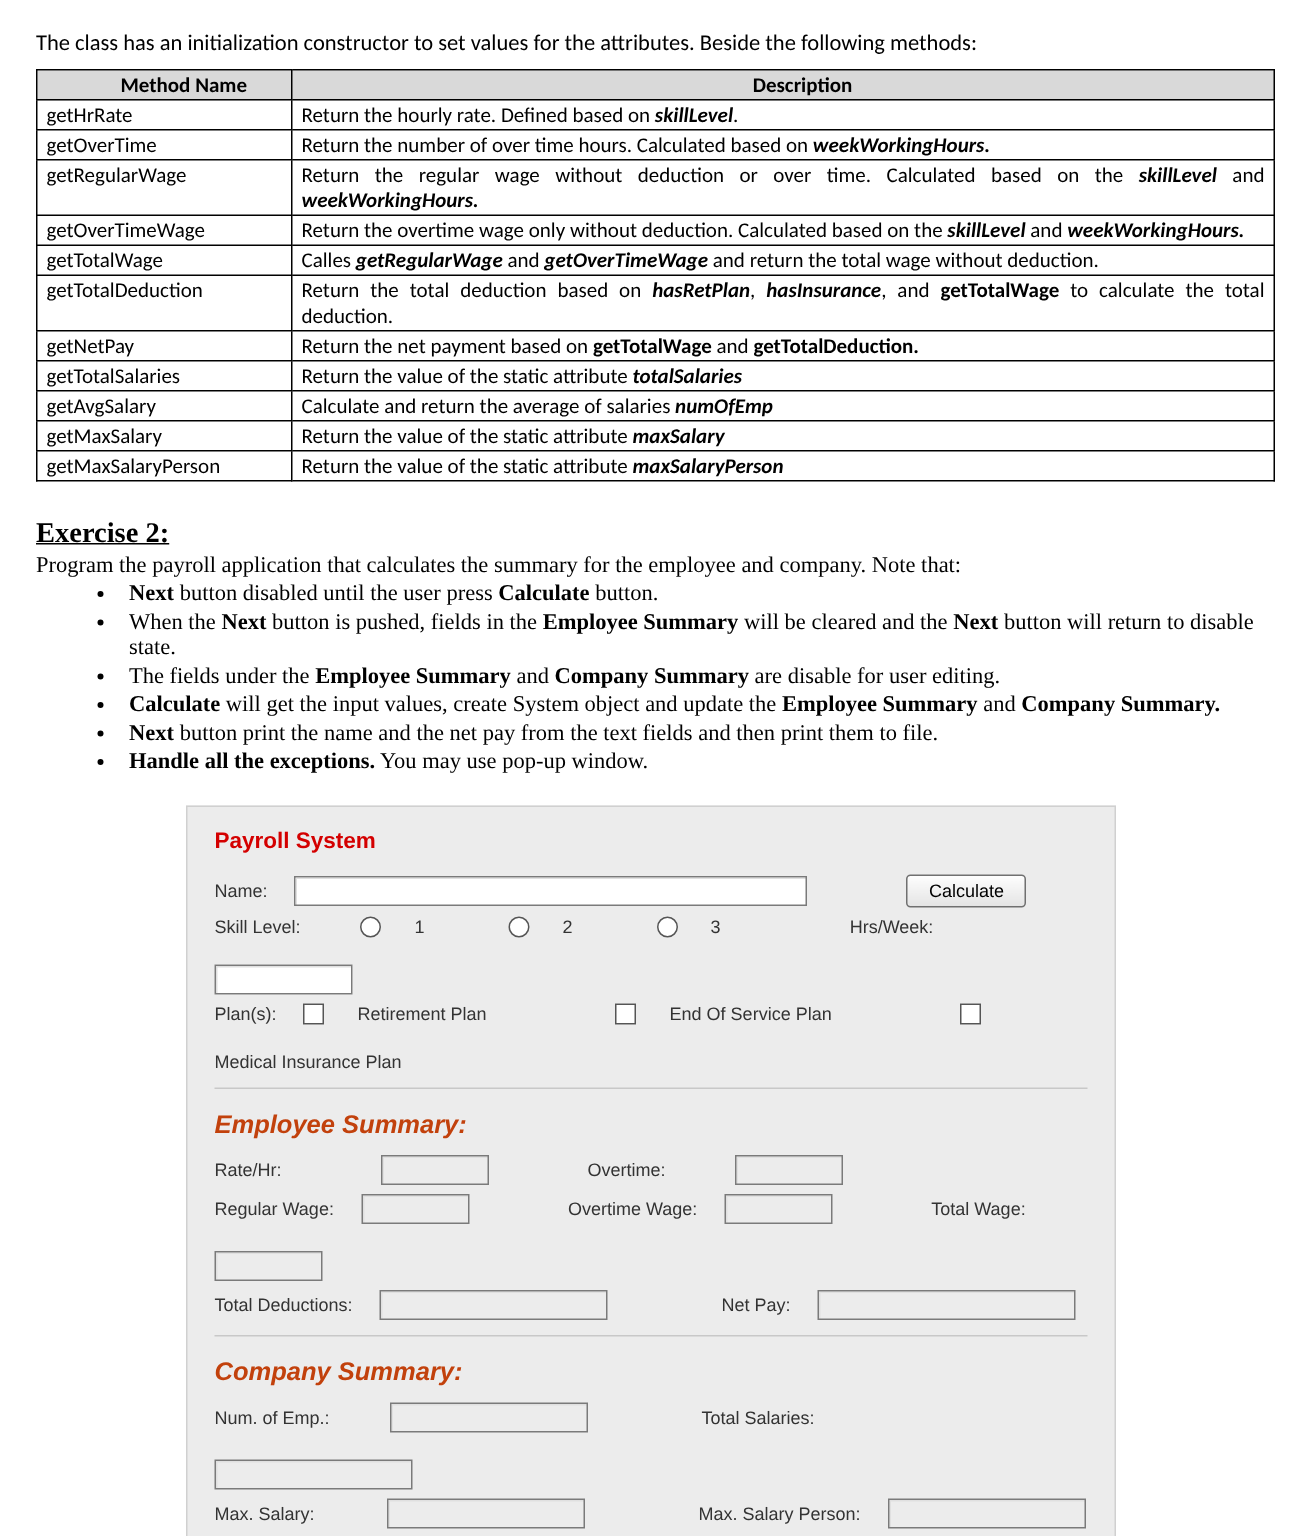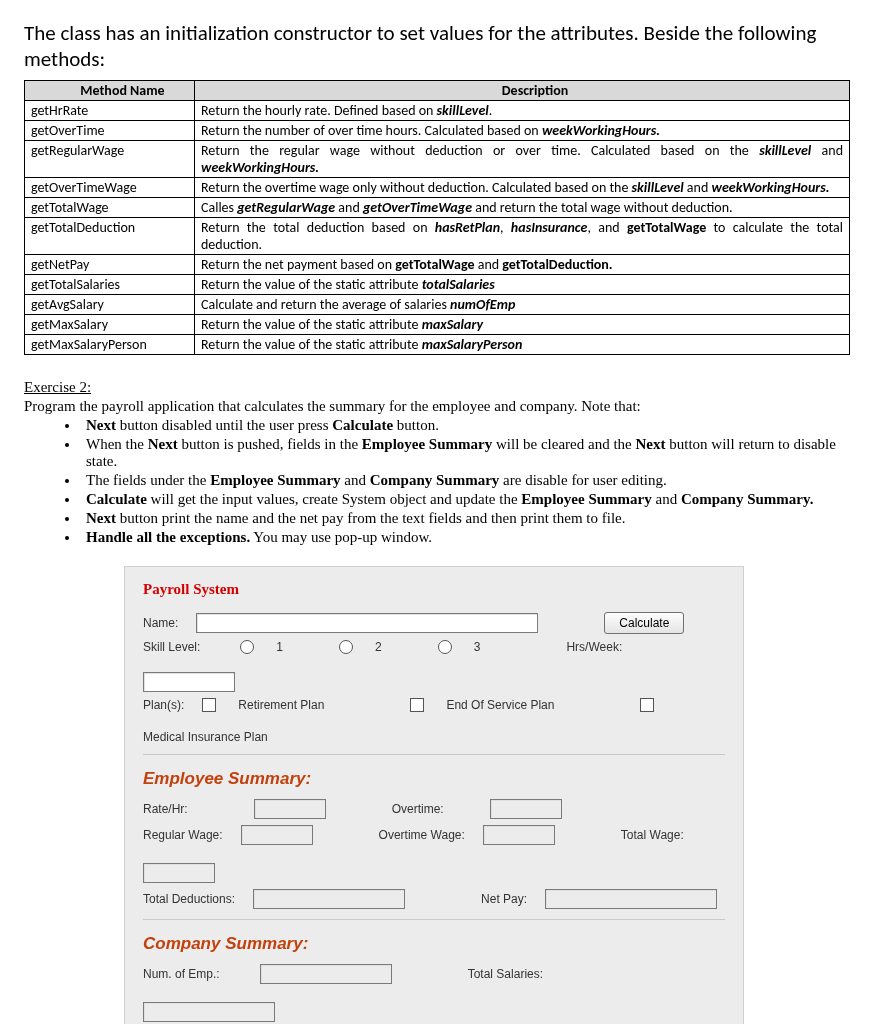--- a/index.html
+++ b/index.html
@@ -4,21 +4,21 @@
 <style>
   body {
     font-family: Calibri, Arial, sans-serif;
     font-size: 14px;
     color: #000;
     margin: 20px 24px;
     width: 826px;
     background: #fff;
   }
   .intro {
-    font-size: 21px;
+    font-size: 15px;
     margin-bottom: 8px;
   }
   table.methods {
     border-collapse: collapse;
     width: 100%;
     margin-bottom: 24px;
   }
   table.methods th, table.methods td {
     border: 1px solid #000;
     padding: 1px 6px;
@@ -31,23 +31,23 @@
     font-weight: bold;
     text-align: center;
     padding-left: 32px;
   }
   table.methods col.name { width: 170px; }
   table.methods td.desc { text-align: justify; }
   .bi { font-weight: bold; font-style: italic; }
   .b { font-weight: bold; }
   .ex-title {
     font-family: "Times New Roman", serif;
-    font-weight: normal;
+    font-weight: bold;
     text-decoration: underline;
-    font-size: 15px;
+    font-size: 19px;
     margin-top: 20px;
   }
   .ex-intro {
     font-family: "Times New Roman", serif;
     font-size: 15px;
     margin: 2px 0 0 0;
   }
   ul.ex-list {
     font-family: "Times New Roman", serif;
     font-size: 15px;
@@ -62,21 +62,21 @@
     margin: 20px 0 0 100px;
     background: #ececec;
     border: 1px solid #d0d0d0;
     padding: 14px 18px 18px 18px;
     font-family: Tahoma, Verdana, sans-serif;
     font-size: 12px;
     color: #333;
     box-sizing: border-box;
   }
   .payroll .title {
-    font-family: Liberation Serif, serif;
+    font-family: Liberation Sans, sans-serif;
     color: #d40000;
     font-weight: bold;
     font-size: 15px;
     margin-bottom: 14px;
   }
   .payroll .section-title {
     color: #c2410c;
     font-weight: bold;
     font-size: 17px;
     margin: 14px 0 10px 0;

